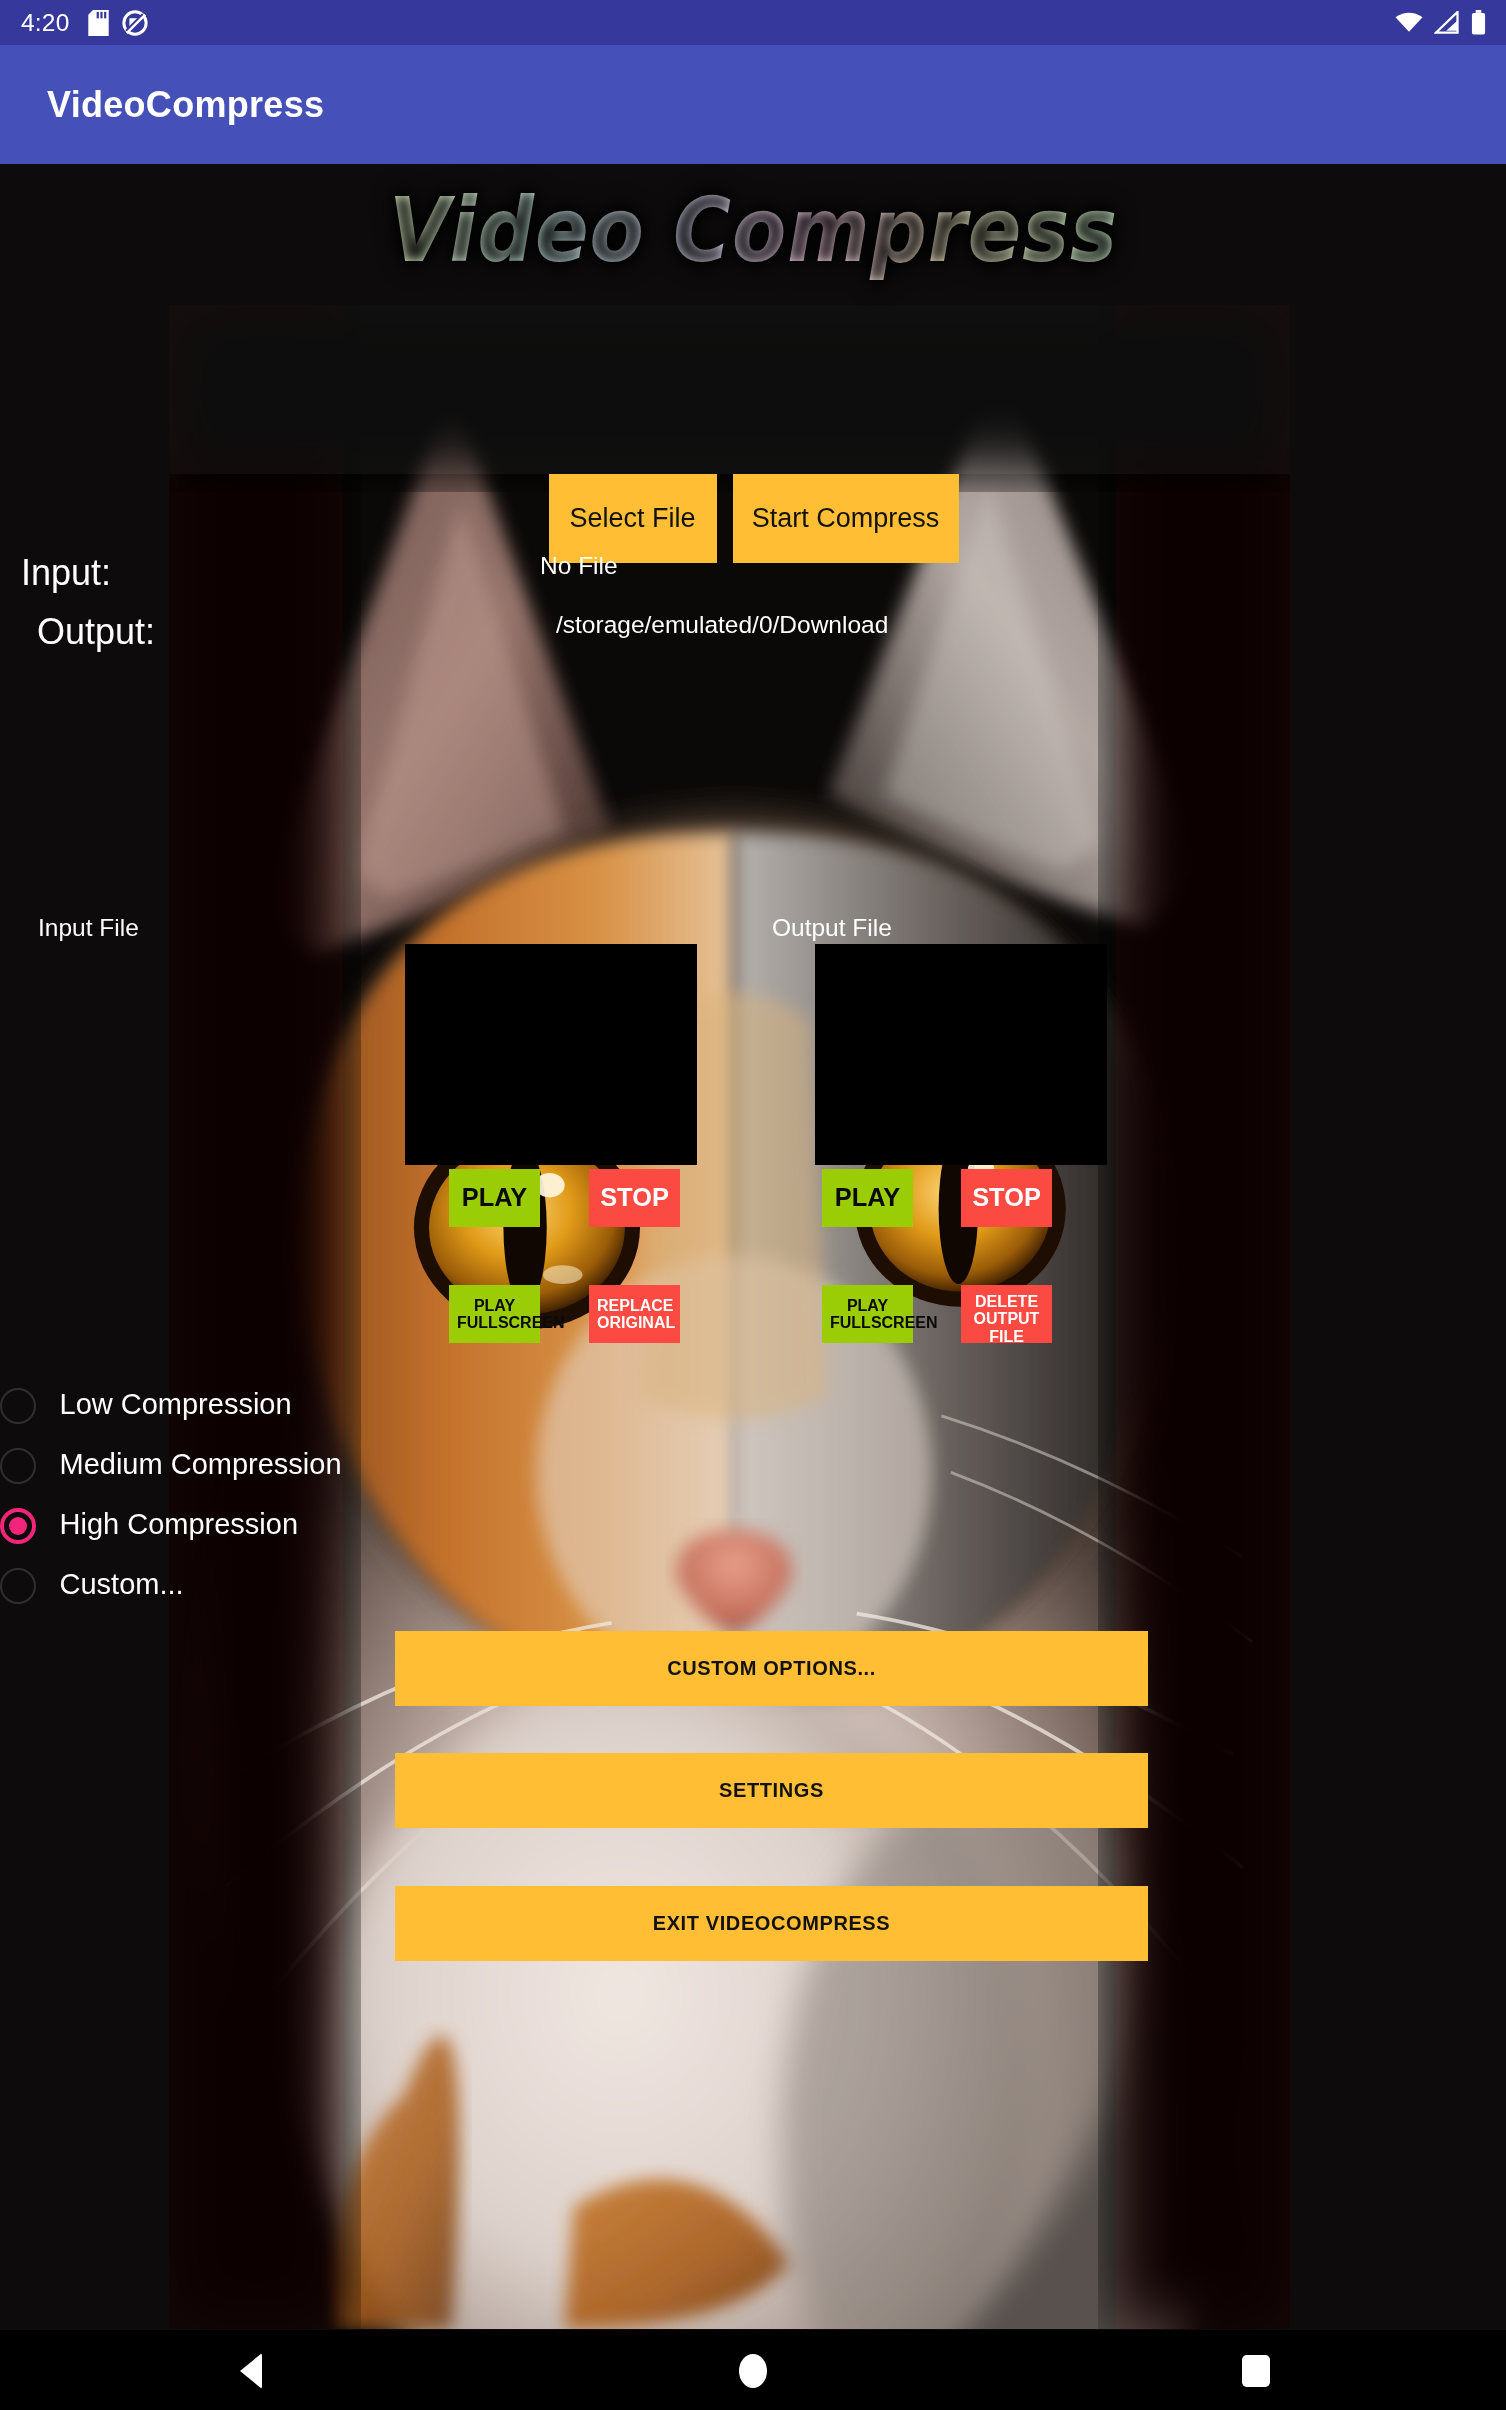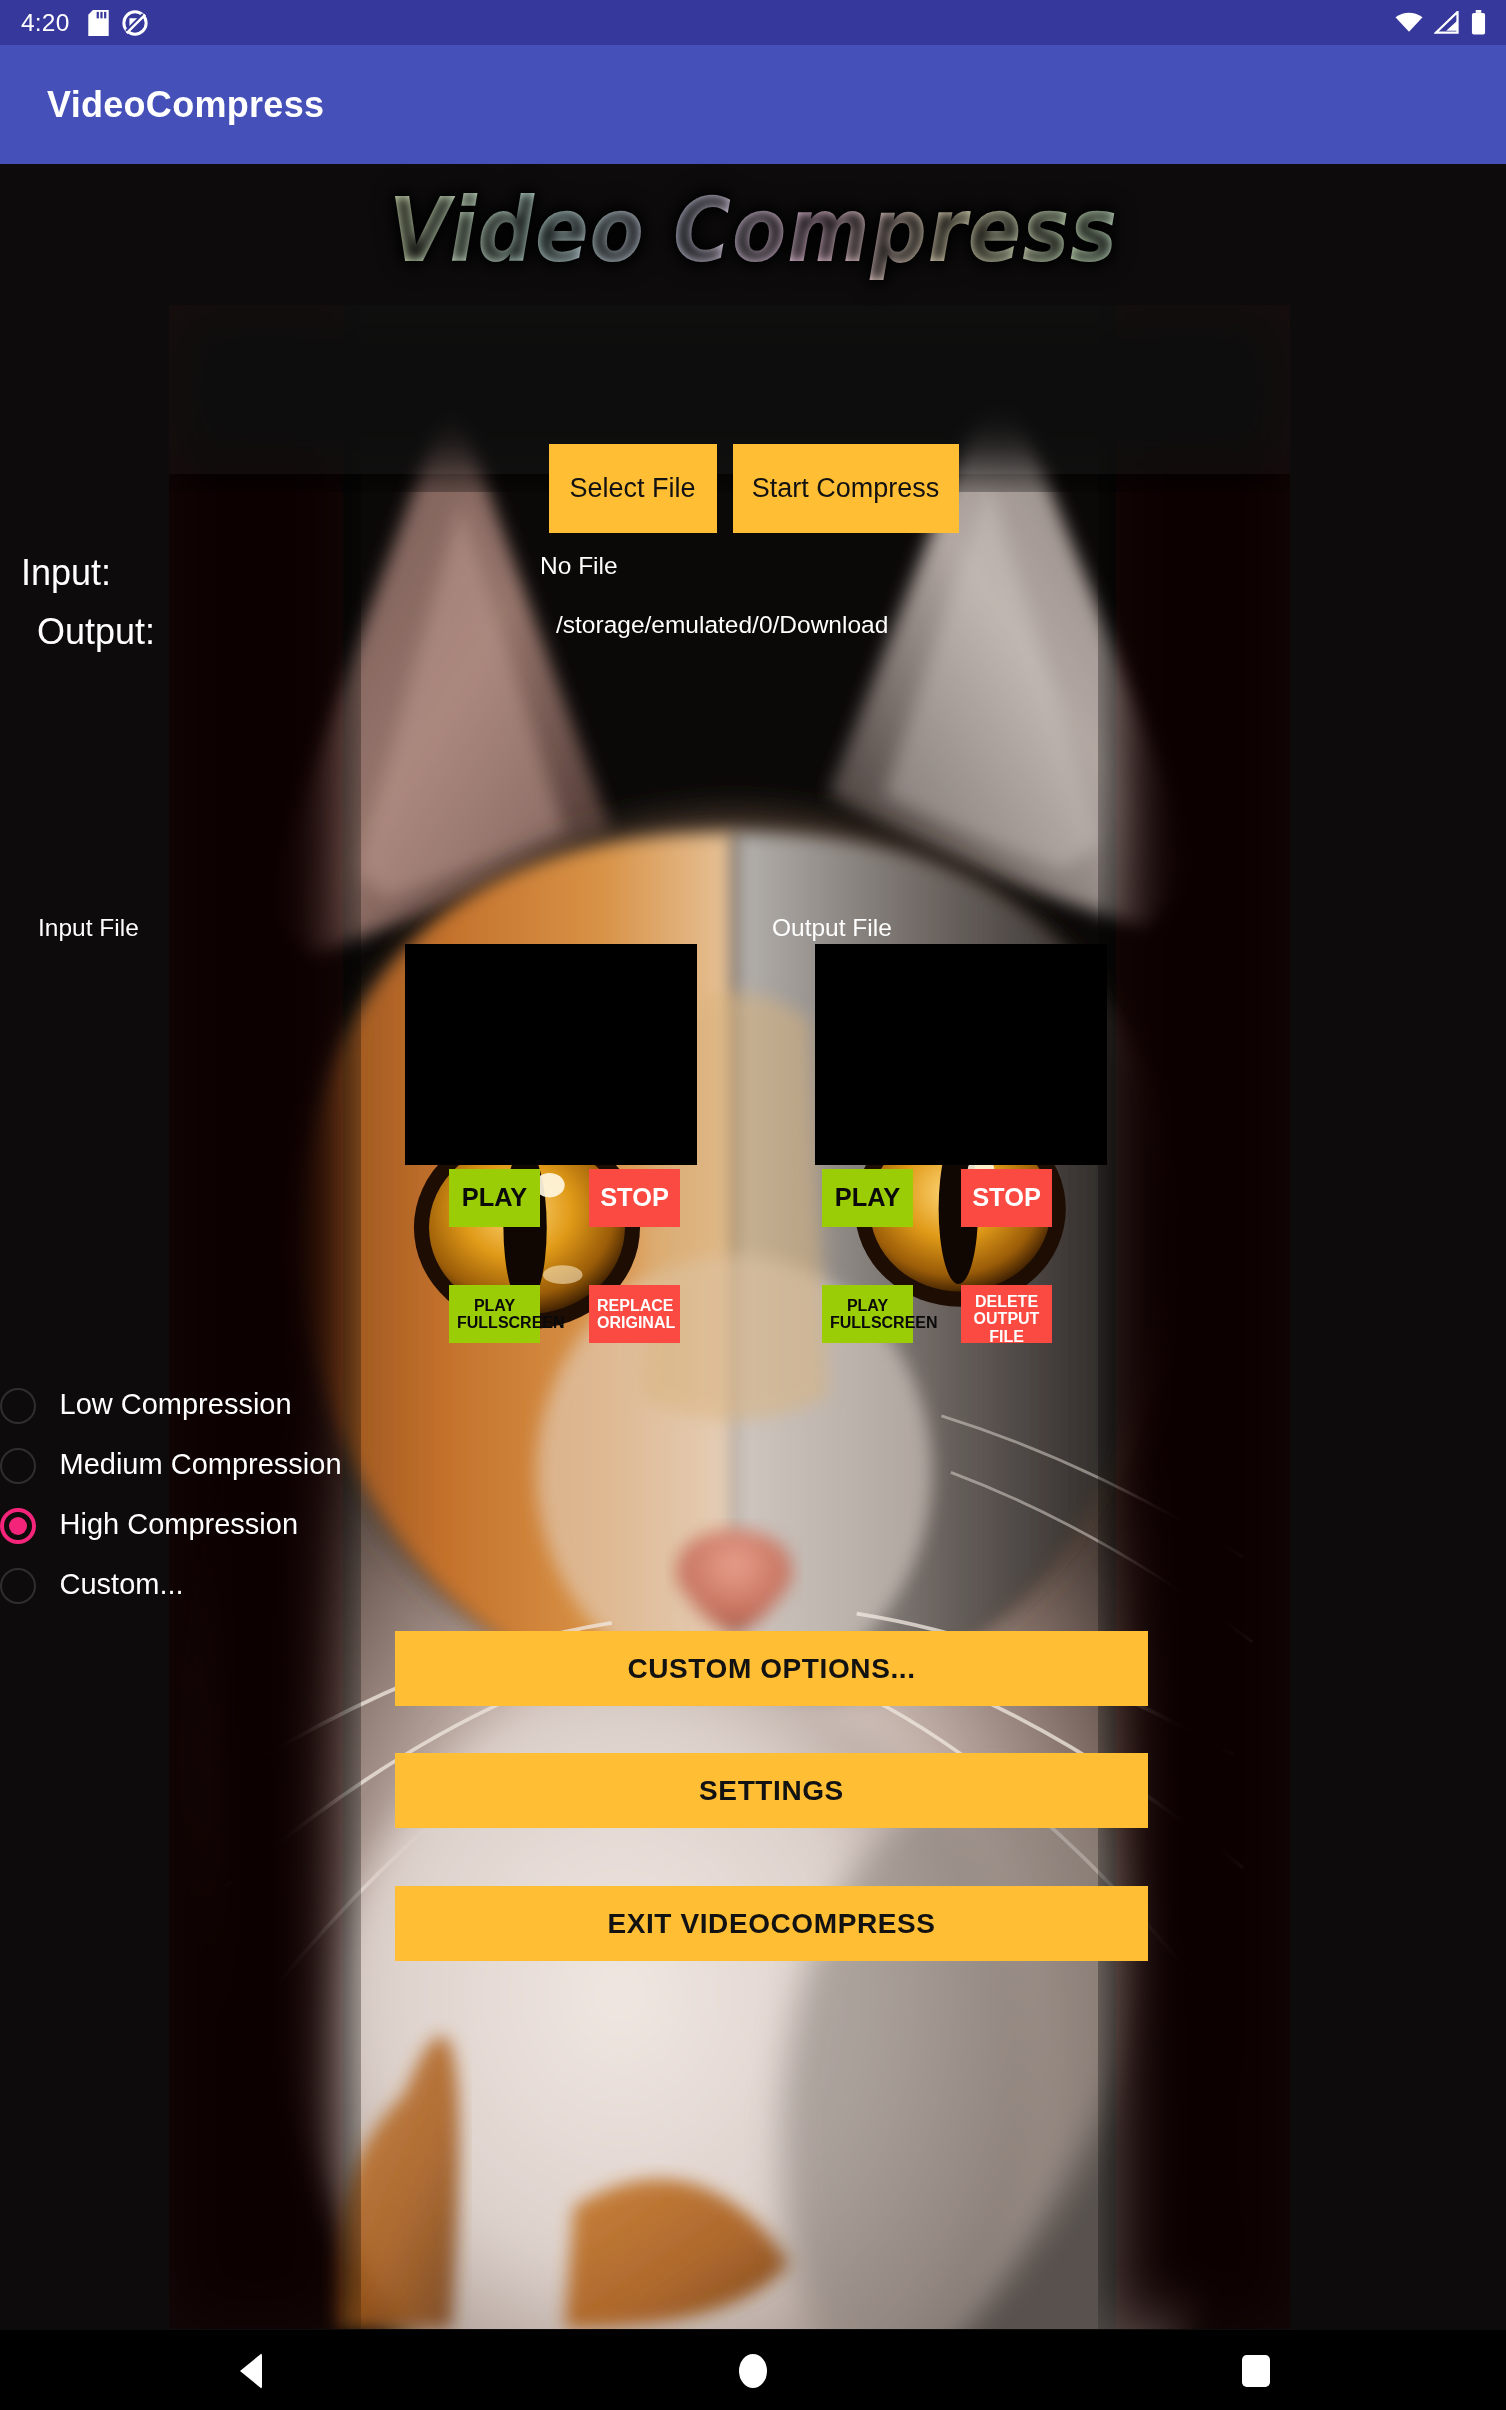--- a/index.html
+++ b/index.html
@@ -152,21 +152,21 @@
     color: transparent;
     -webkit-text-fill-color: transparent;
     text-shadow: 0 0 11.3px rgba(0,0,0,0.9);
     filter: drop-shadow(0 0 9.4px rgba(0,0,0,0.95));
     transform: scaleY(1.12);
   }
 
   
   .top-btn-row {
     position: absolute;
-    top: 280px;
+    top: 310px;
     left: 0;
     width: 1507px;
     display: flex;
     justify-content: center;
     gap: 16px;
   }
   .btn-amber {
     background: #FFBE33;
     color: #121212;
     border: none;
@@ -300,21 +300,21 @@
     font-size: 29px;
     margin-left: 23.5px;
   }
 
   
   .wide-btn {
     position: absolute;
     left: 395px;
     width: 753px;
     height: 75px;
-    font-size: 28px;
+    font-size: 20px;
     font-weight: bold;
     letter-spacing: 0.6px;
   }
   .wide-custom   { top: 1467px; }
   .wide-settings { top: 1589px; }
   .wide-exit     { top: 1710px; margin-top: 12px; }
 </style>
 </head>
 <body>
 

